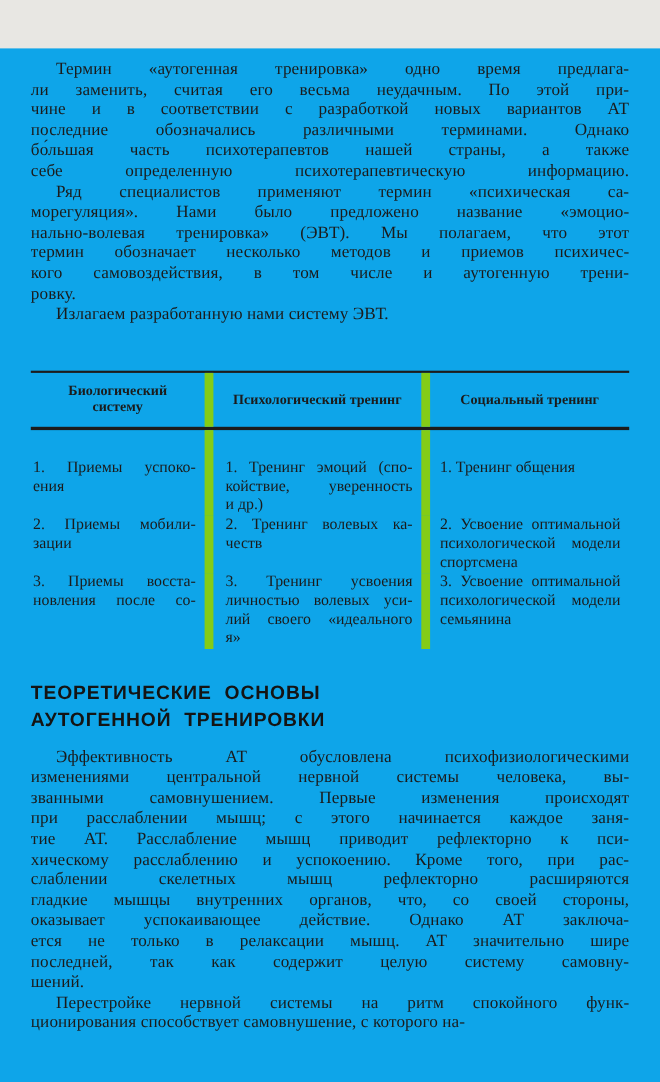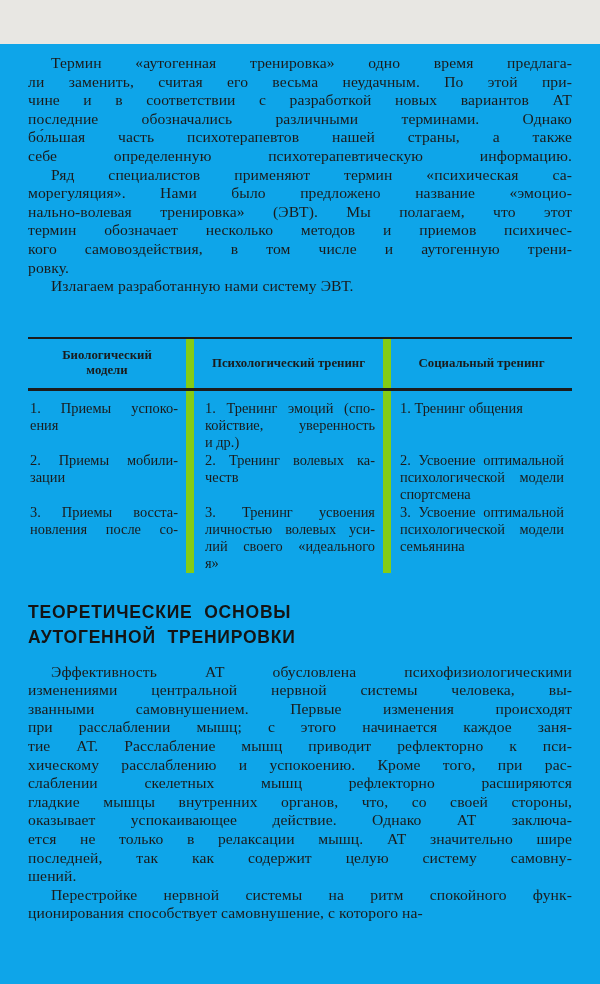--- a/index.html
+++ b/index.html
@@ -40,21 +40,21 @@
   .th .tline, .th .tline.just { text-align: center; text-align-last: center; }
   .th + .th, .td + .td { border-left: 8px solid #84cc16; }
   .trow { display: grid; grid-template-columns: 158px 197px 189px; }
   .td {
     box-sizing: border-box;
     font-size: 14.4px; line-height: 17.3px;
     padding: 0 8px 0 2px;
   }
   .td.c2 { padding-left: 11px; }
   .td.c3 { padding-left: 9px; }
-  .trow.first .td { padding-top: 9px; }
+  .trow.first .td { padding-top: 26px; }
 
   
   .heading {
     margin-top: 27px;
     font-family: "Liberation Sans", sans-serif;
     font-weight: bold;
     font-size: 17.5px;
     line-height: 25px;
     letter-spacing: 0.8px;
     word-spacing: 6px;
@@ -96,21 +96,21 @@
     </div>
 
   <div class="para">
       <div class="tline">Излагаем разработанную нами систему ЭВТ.</div>
     </div>
 
   <div class="ttable">
     <div class="thead">
       <div class="th c1">
           <div class="tline just">Биологический</div>
-          <div class="tline">модели</div>
+          <div class="tline">систему</div>
         </div>
       <div class="th c2">
           <div class="tline">Психологический тренинг</div>
         </div>
       <div class="th c3">
           <div class="tline">Социальный тренинг</div>
         </div>
     </div>
     <div class="trow first">
       <div class="td c1">

